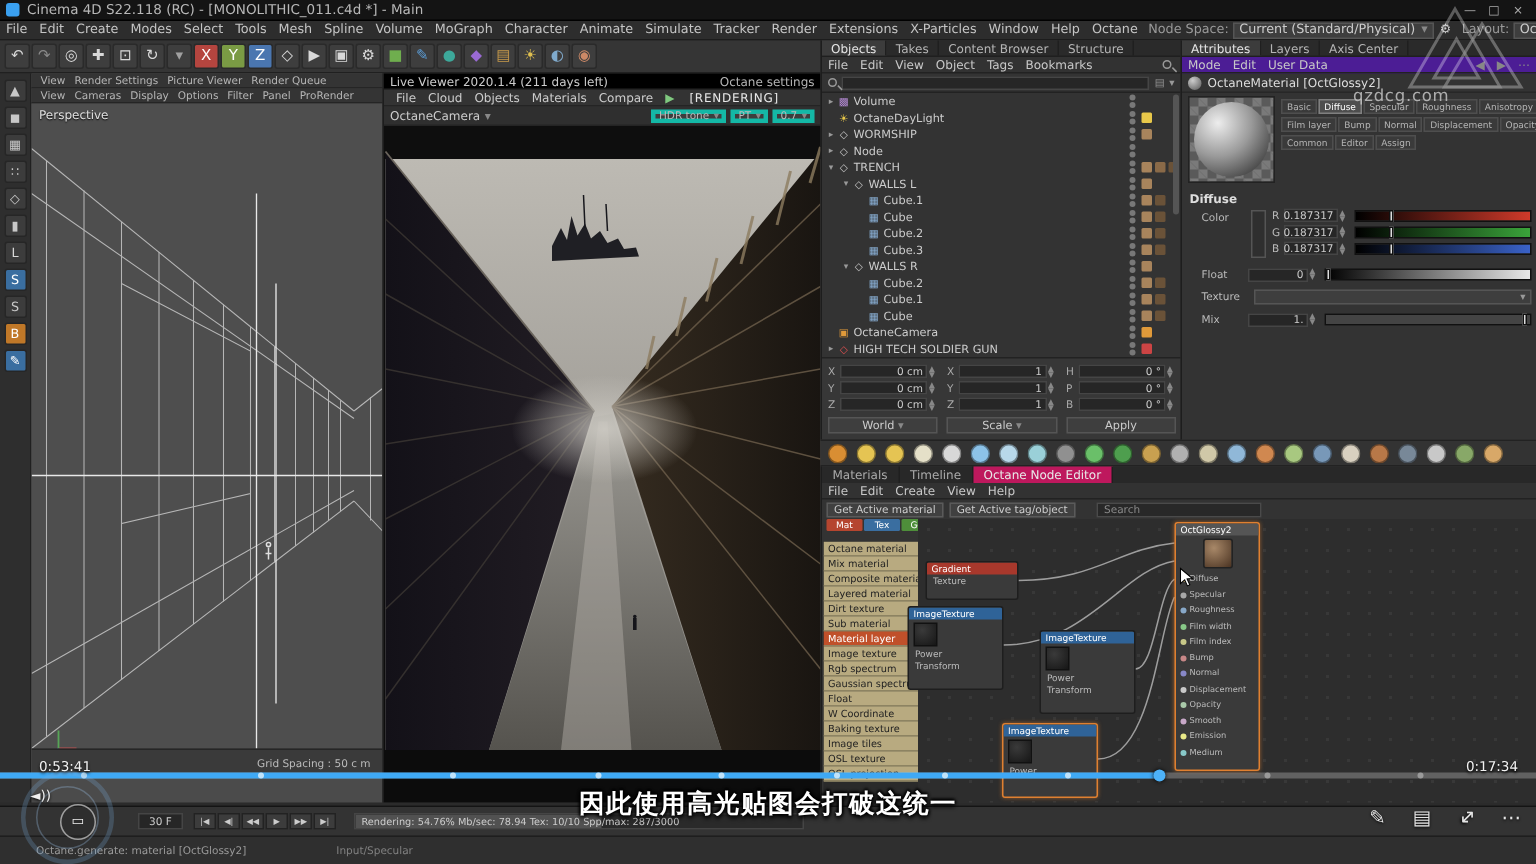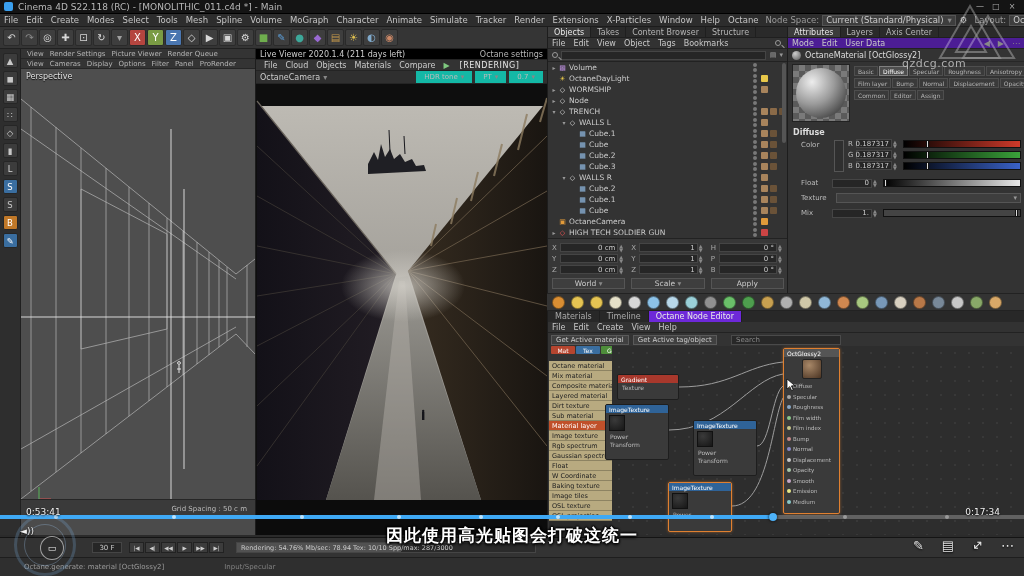--- a/index.html
+++ b/index.html
@@ -28,21 +28,21 @@
 .vprow{height:10px;background:#343434;border-bottom:1px solid #252525;font-size:7px;color:#b5b5b5;display:flex;align-items:center;padding:0 3px}
 .vprow .mitem{padding:0 3px}
 .vpbody{position:absolute;left:0;top:20px;width:234px;height:448px;background:#4e4e4e;overflow:hidden}
 .vplabel{position:absolute;left:5px;top:3px;font-size:8px;color:#e0e0e0;text-shadow:0 1px 1px #000}
 .vpfoot{position:absolute;left:0;bottom:0;width:234px;height:18px;background:#3a3a3a;border-top:1px solid #262626;font-size:7px;color:#bbb;display:flex;align-items:center;justify-content:flex-end;padding-right:8px}
 
 .vw{left:255px;top:49px;width:292px;height:486px;background:#2e2e2e;border-left:1px solid #1d1d1d}
 .vwr{height:11px;background:#000000;border-bottom:1px solid #242424;display:flex;align-items:center;font-size:8px;color:#ccc;padding:0 4px}
 .vwr2{background:#333}
 .vwr3{height:13px;background:#2f2f2f}
-.minibox{background:#3d3d3d;border:6px solid #14b8a6;height:9px;display:flex;align-items:center;padding:0 2px;margin-left:3px;font-size:7px;color:#bbb}
+.minibox{background:#3d3d3d;border:3px solid #14b8a6;height:9px;display:flex;align-items:center;padding:0 2px;margin-left:3px;font-size:7px;color:#bbb}
 .badge{color:#e8e8e8;margin-left:6px;letter-spacing:.5px}
 
 .ob{left:547px;top:27px;width:240px;height:266px;background:#333;border-left:1px solid #1d1d1d}
 .obtabs{height:11px;background:#2a2a2a;border-bottom:1px solid #1f1f1f;display:flex;font-size:8px}
 .obtab{padding:0 6px;display:flex;align-items:center;color:#b5b5b5;border-right:1px solid #1f1f1f}
 .obtab.on{background:#3c3c3c;color:#e5e5e5}
 .obmenu{height:11px;background:#323232;border-bottom:1px solid #222;display:flex;align-items:center;font-size:8px}
 .srchrow{height:13px;display:flex;align-items:center;padding:0 4px;border-bottom:1px solid #222}
 .lens{width:6px;height:6px;border:1px solid #999;border-radius:50%;position:relative;margin-right:3px}
 .lens:after{content:"";position:absolute;left:5px;top:5px;width:4px;height:1px;background:#999;transform:rotate(45deg)}
@@ -65,21 +65,21 @@
 .step{width:6px;color:#888;font-size:5px;line-height:4px;margin-left:1px}
 .cfoot{display:flex;margin-top:3px;gap:6px}
 .cdd{flex:1;height:11px;background:#3e3e3e;border:1px solid #555;display:flex;align-items:center;justify-content:center;font-size:7.5px;color:#ccc}
 
 .obar{left:547px;top:293px;width:477px;height:18px;background:#333;border-top:1px solid #222;border-bottom:1px solid #222;display:flex;align-items:center;padding-left:5px}
 .ocirc{width:13px;height:13px;border-radius:50%;margin-right:6px;border:1px solid rgba(0,0,0,.4)}
 
 .ne{left:547px;top:311px;width:477px;height:224px;background:#333;border-left:1px solid #1d1d1d}
 .netabs{height:11px;background:#282828;display:flex;font-size:8px}
 .netab{padding:0 7px;display:flex;align-items:center;color:#aaa;border-right:1px solid #1f1f1f}
-.netab.on{background:#6d28d9;color:#e8e8e8}
+.netab.on{background:#be185d;color:#e8e8e8}
 .nemenu{height:11px;background:#323232;border-bottom:1px solid #222;display:flex;align-items:center;font-size:8px}
 .neact{height:13px;display:flex;align-items:center;padding:0 3px;gap:4px}
 .nebtn{height:10px;background:#404040;border:1px solid #5a5a5a;display:flex;align-items:center;padding:0 4px;font-size:7px;color:#ccc}
 .nesearch{width:110px;height:10px;background:#282828;border:1px solid #4a4a4a;color:#888;font-size:7px;display:flex;align-items:center;padding:0 4px;margin-left:auto;margin-right:180px}
 .chips{display:flex;padding-left:3px;gap:1px;height:9px}
 .chip{width:24px;height:8px;border-radius:1px;color:#fff;font-size:6px;display:flex;align-items:center;justify-content:center}
 .nelist{position:absolute;left:1px;top:50px;width:63px;height:174px;background:#2a2a2a;overflow:hidden}
 .neitem{height:10px;background:#b8aa80;color:#222;font-size:6.5px;display:flex;align-items:center;padding-left:3px;border-bottom:1px solid #8d8362;white-space:nowrap;overflow:hidden}
 .neitem.sel{background:#c0502a;color:#fff}
 .negraph{position:absolute;left:64px;top:35px;width:412px;height:189px;background:#2d2d2d;background-image:radial-gradient(#383838 1px,transparent 1px);background-size:14px 14px}
@@ -1041,21 +1041,21 @@
   </div>
 
   <div class="abs pline">
     <span class="pfill" style="width: 75.5%;"></span>
     <span>
       
     <i class="mk" style="left: 5.5%; background: rgb(191, 227, 251);"></i><i class="mk" style="left: 17%; background: rgb(191, 227, 251);"></i><i class="mk" style="left: 29.5%; background: rgb(191, 227, 251);"></i><i class="mk" style="left: 39%; background: rgb(191, 227, 251);"></i><i class="mk" style="left: 47%; background: rgb(191, 227, 251);"></i><i class="mk" style="left: 54.5%; background: rgb(191, 227, 251);"></i><i class="mk" style="left: 61.5%; background: rgb(191, 227, 251);"></i><i class="mk" style="left: 69.5%; background: rgb(191, 227, 251);"></i><i class="mk" style="left: 82.5%; background: rgb(154, 154, 154);"></i><i class="mk" style="left: 92.5%; background: rgb(154, 154, 154);"></i></span>
     <span class="phead" style="left: 75.5%;"></span>
   </div>
   <span class="abs ptime" style="left:26px;top:507px">0:53:41</span>
-  <span class="abs ptime" style="right:24px;top:507px">0:17:34</span>
+  <span class="abs ptime" style="right:12px;top:507px">0:17:34</span>
   <div class="abs subtitle" style="font-family:Liberation Mono, monospace">因此使用高光贴图会打破这统一</div>
   <div class="abs ringlogo"></div>
   <div class="abs ring2"></div>
   <span class="abs speaker">◄))</span>
   <div class="abs monbtn">
       <span>▭</span>
     </div>
   <div class="abs pricons">
 
   <span>✎</span>

